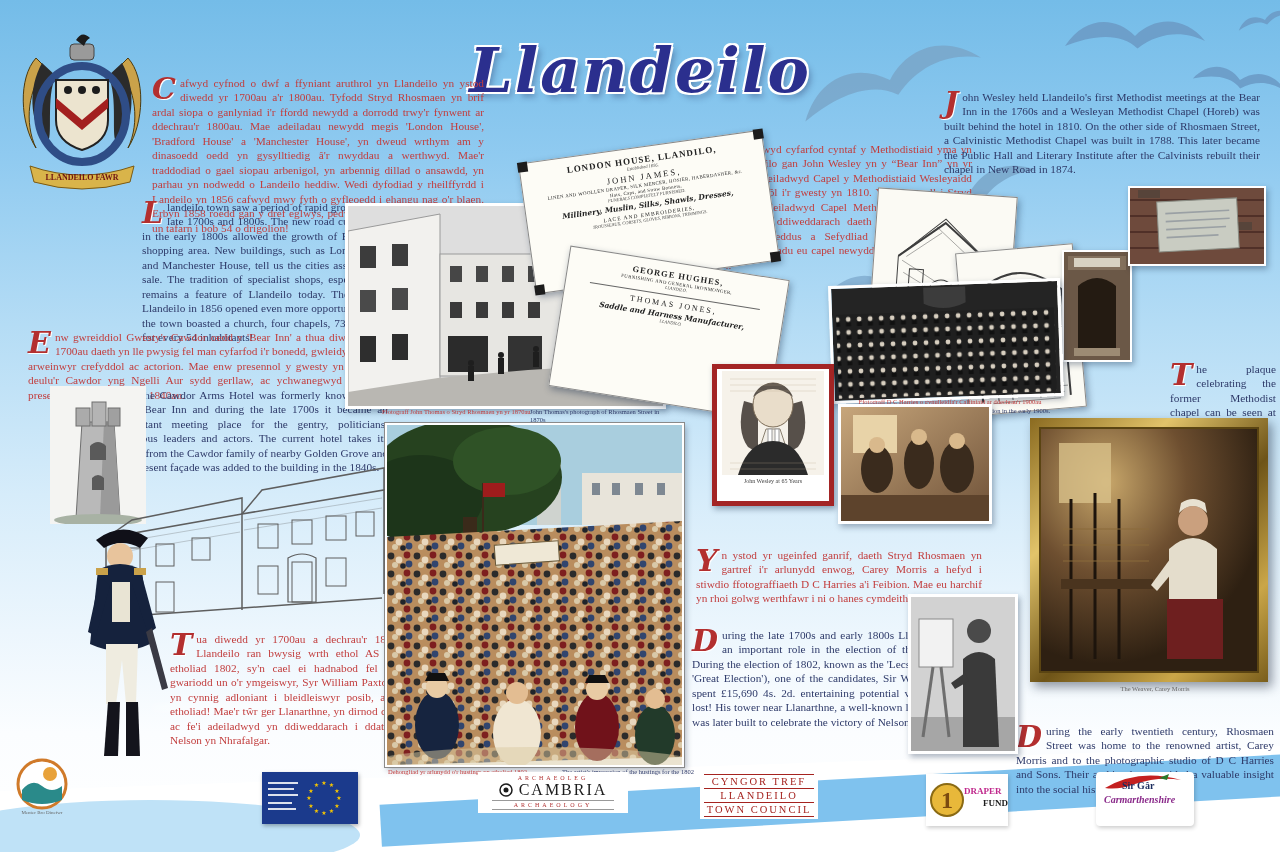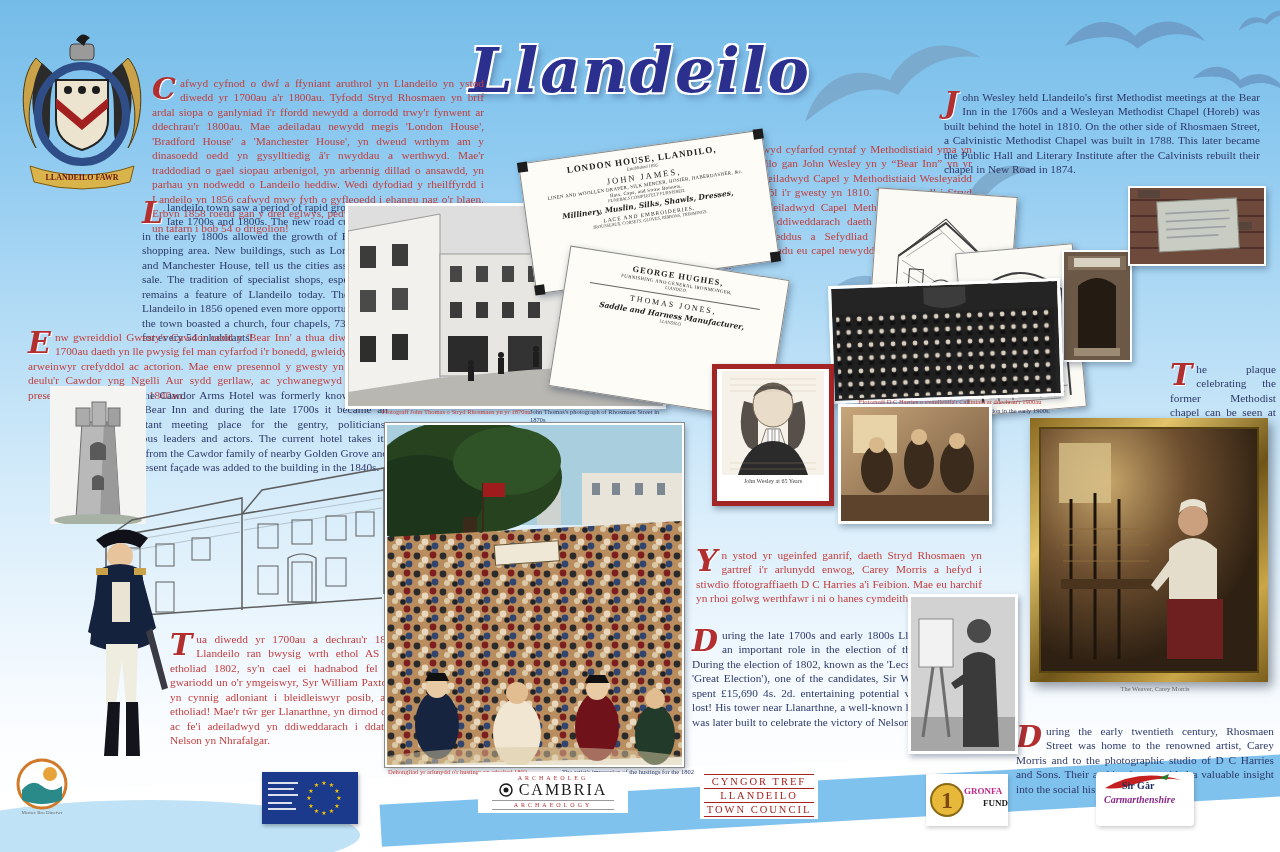--- a/index.html
+++ b/index.html
@@ -479,21 +479,21 @@
       <span>CAMBRIA</span>
     </div>
     <div style="font-size:6px;letter-spacing:3px;color:#b03030;border-top:1px solid #999;border-bottom:1px solid #999;padding:1px 0;margin:1px 14px 0;">ARCHAEOLOGY</div>
   </div>
 
   <div class="abs" style="left:926px;top:774px;width:82px;height:52px;background:#fff;box-shadow:1px 2px 4px rgba(0,0,0,.2);">
     <svg width="34" height="44" viewBox="0 0 34 44" style="position:absolute;left:4px;top:4px;">
       <circle cx="17" cy="22" r="16" fill="#e8b83a" stroke="#8a6a14" stroke-width="2"></circle>
       <text x="17" y="30" text-anchor="middle" font-size="24" font-weight="bold" fill="#7a4a10">1</text>
     </svg>
-    <div style="position:absolute;left:38px;top:12px;font-size:9px;font-weight:bold;color:#c0288c;">GRONFA</div>
+    <div style="position:absolute;left:38px;top:12px;font-size:9px;font-weight:bold;color:#c0288c;">DRAPER</div>
     <div style="position:absolute;left:38px;top:24px;font-size:9px;font-weight:bold;color:#1c1c1c;padding-left:19px;">FUND</div>
   </div>
 
   <div class="abs" style="left:1096px;top:772px;width:92px;height:48px;background:#fff;border-radius:4px;box-shadow:1px 2px 4px rgba(0,0,0,.2);padding:3px;">
     <svg width="86" height="18" viewBox="0 0 86 18" style="position:absolute;left:3px;top:2px;">
       <path d="M6 14 Q40 -6 82 6 Q60 2 36 10 Q20 16 6 14 Z" fill="#c42020"></path>
       <path d="M60 4 l10 -4 -2 6 Z" fill="#2a7a2a"></path>
     </svg>
     <div style="position:absolute;left:26px;top:8px;font-size:10px;font-weight:bold;color:#1c2c5e;">Sir Gâr</div>
     <div style="position:absolute;left:8px;top:22px;font-size:10px;font-weight:bold;color:#8a2a8a;font-style:italic;">Carmarthenshire</div>

